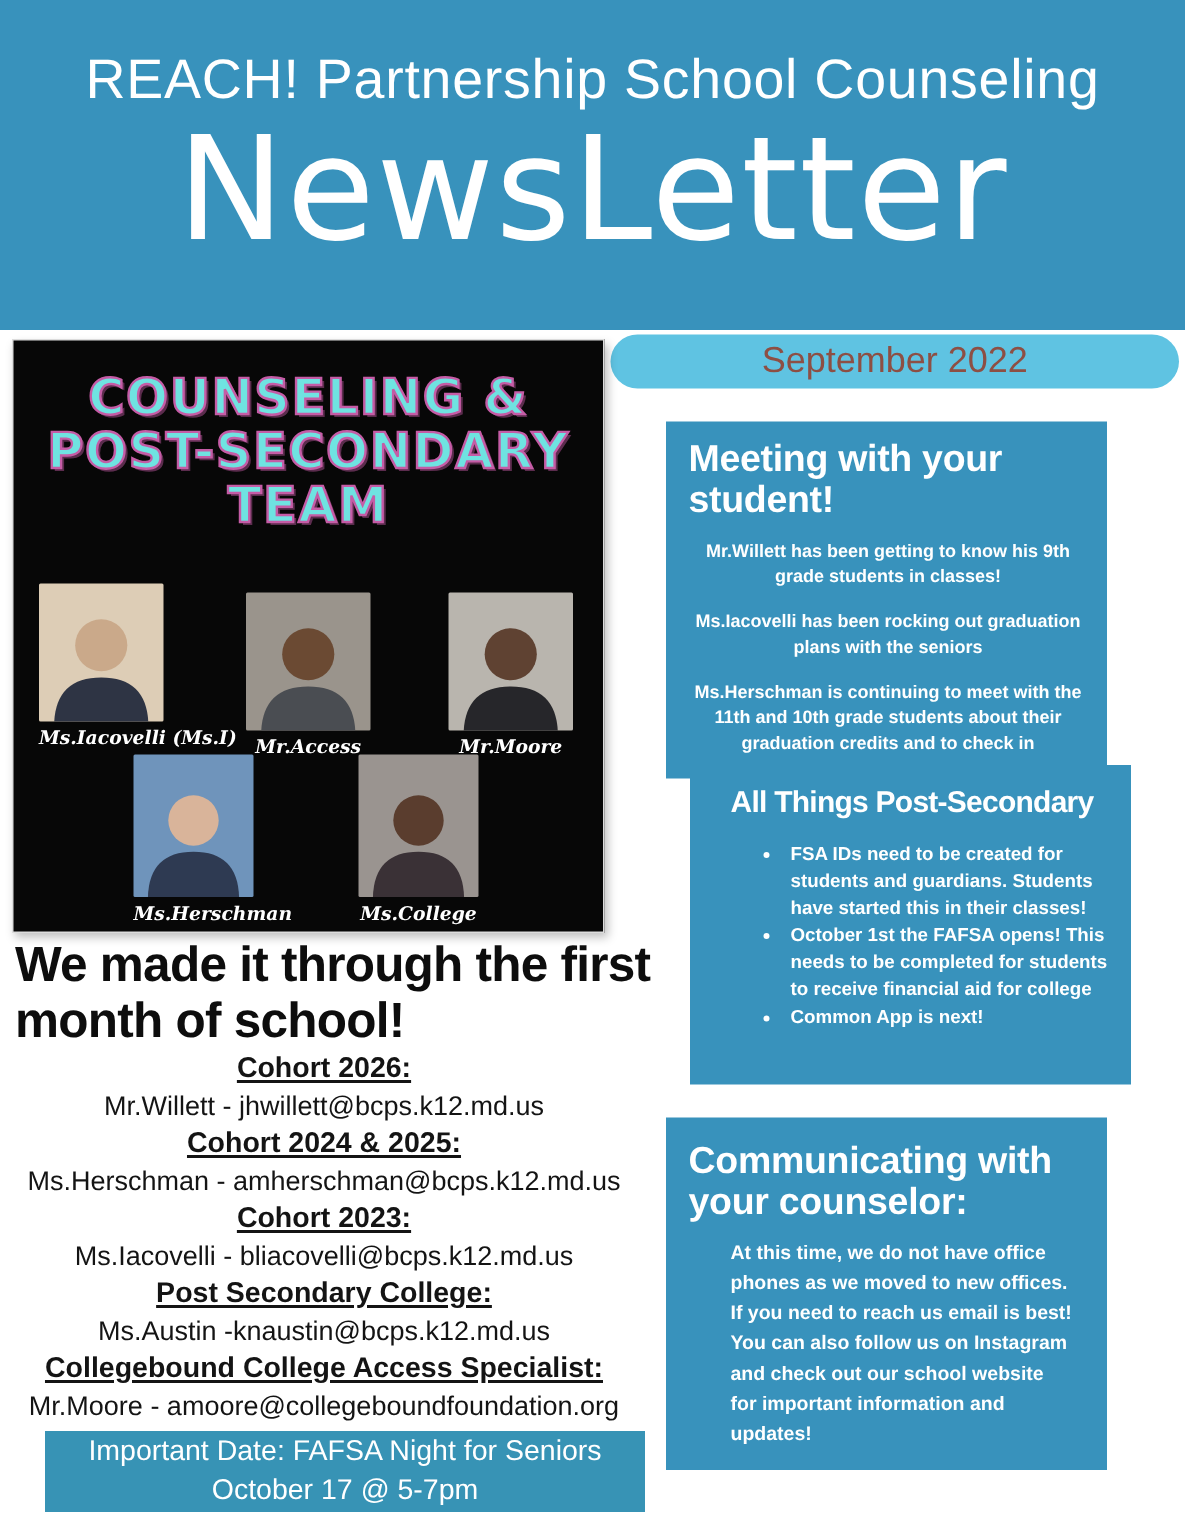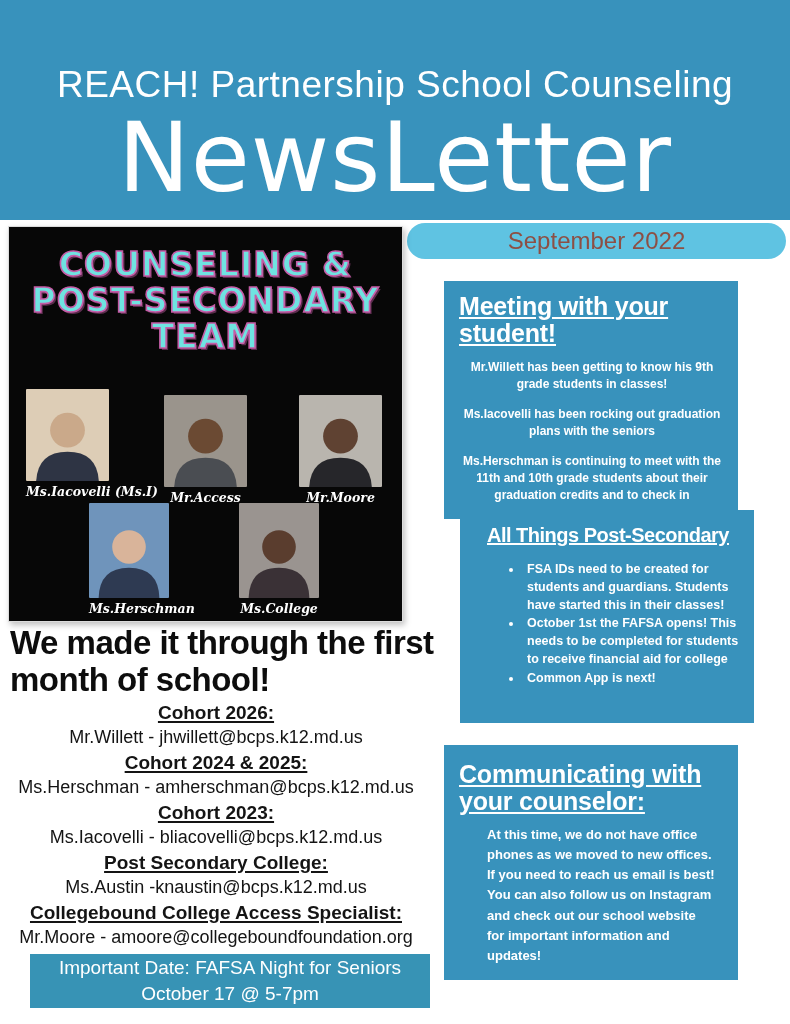--- a/index.html
+++ b/index.html
@@ -12,21 +12,21 @@
     --team-title-outline:#C55CA6;
     --text-white:#FFFFFF;
     --heading-black:#0D0D0D;
   }
   *{margin:0;padding:0;box-sizing:border-box;}
   body{background:#888;font-family:"Liberation Sans",sans-serif;}
   .page{position:relative;width:790px;height:1024px;background:#fff;margin:0 auto;overflow:hidden;}
 
   
   .masthead{position:absolute;left:0;top:0;width:790px;height:220px;background:var(--header-blue);text-align:center;color:var(--text-white);}
-  .masthead-sub{padding-top:64px;font-size:37px;letter-spacing:.5px;font-family:"Liberation Sans",sans-serif;}
+  .masthead-sub{padding-top:32px;font-size:37px;letter-spacing:.5px;font-family:"Liberation Sans",sans-serif;}
   .masthead-title{margin-top:2px;font-size:96px;line-height:1.05;font-weight:normal;font-family:"DejaVu Sans",sans-serif;letter-spacing:1px;}
 
   
   .date-bar{position:absolute;left:407px;top:223px;width:379px;height:36px;background:var(--date-bar-blue);text-align:center;border-radius:18px;}
   .date-bar span{line-height:36px;font-size:24px;color:var(--date-text);font-family:"Liberation Sans",sans-serif;}
 
   
   .team-image{position:absolute;left:8px;top:226px;width:395px;height:396px;background:#070707;border:1px solid #dcdcdc;box-shadow:2px 3px 6px rgba(0,0,0,.25);}
   .team-title{position:absolute;left:0;top:20px;width:100%;text-align:center;font-family:"DejaVu Sans",sans-serif;font-weight:bold;font-size:33px;line-height:36px;letter-spacing:1px;color:var(--team-title-fill);-webkit-text-stroke:1.6px var(--team-title-outline);text-shadow:2px 2px 0 rgba(197,92,166,.45);}
   .member{position:absolute;text-align:center;}
@@ -47,21 +47,21 @@
   
   .main-heading{position:absolute;left:10px;top:624px;width:426px;font-family:"Liberation Sans",sans-serif;font-weight:bold;font-size:33px;line-height:37px;letter-spacing:-.5px;color:var(--heading-black);}
   .contacts{position:absolute;left:0;top:699px;width:432px;text-align:center;color:#141414;}
   .contact-role{font-size:19px;font-weight:bold;text-decoration:underline;text-decoration-thickness:2px;text-underline-offset:2px;line-height:24px;margin-top:2px;}
   .contact-person{font-size:18px;line-height:24px;margin-bottom:1px;}
   .important{position:absolute;left:30px;top:954px;width:400px;height:54px;background:var(--banner-blue);color:var(--text-white);text-align:center;padding-top:1px;}
   .important div{font-size:19px;line-height:26px;}
 
   
   .box{position:absolute;left:444px;width:294px;background:var(--panel-blue);color:var(--text-white);padding:12px 13px 14px 15px;}
-  .box h2{font-family:"Liberation Sans",sans-serif;font-weight:bold;font-size:25px;line-height:27px;letter-spacing:-.2px;margin-bottom:6px;text-decoration:underline;}
+  .box h2{font-family:"Liberation Sans",sans-serif;font-weight:bold;font-size:25px;line-height:27px;letter-spacing:-.2px;margin-bottom:6px;}
   .box1{top:281px;min-height:217px;}
   .box1 p{font-size:12px;font-weight:bold;line-height:1.45;text-align:center;margin-top:12px;}
   .box2{top:510px;min-height:213px;margin-left:16px;}
   .box2 h2{white-space:nowrap;font-size:20px;letter-spacing:-.5px;text-align:center;margin-bottom:12px;}
   .box2 ul{padding-left:48px;width:265px;}
   .box2 li{font-size:12.5px;font-weight:bold;line-height:1.42;padding-left:4px;margin-bottom:1px;}
   .box3{top:745px;min-height:207px;padding-top:16px;}
   .box3 p{font-size:13px;font-weight:bold;line-height:1.55;margin:10px 10px 0 28px;}
 </style>
 </head>

